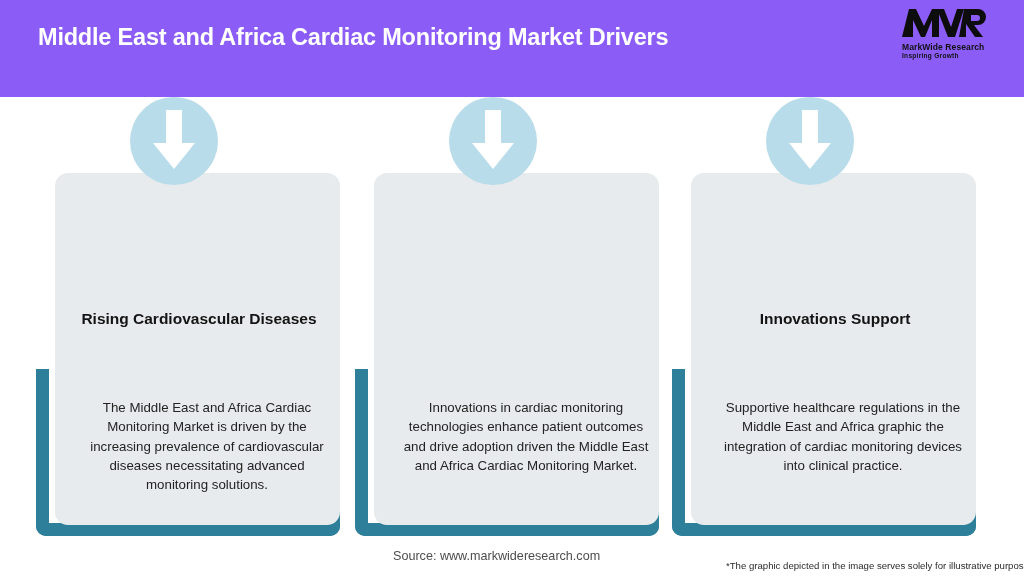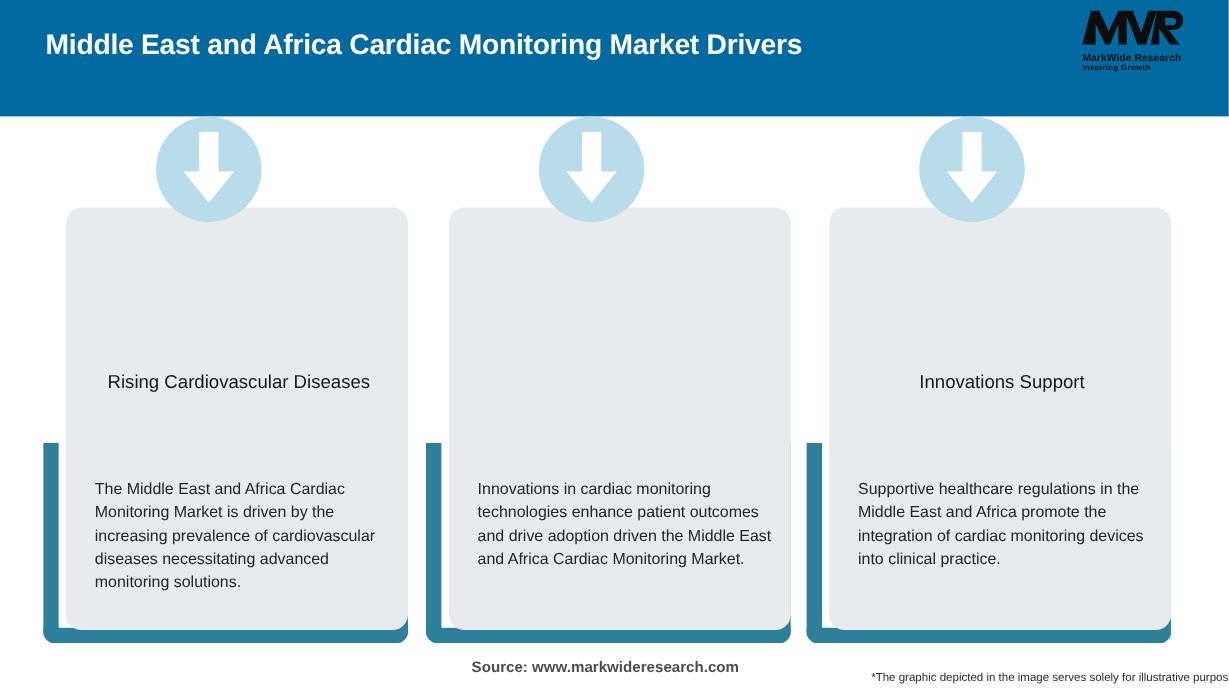--- a/index.html
+++ b/index.html
@@ -15,21 +15,21 @@
     position: relative;
   }
 
   
   .header-bar {
     position: absolute;
     left: 0;
     top: 0;
     width: 1024px;
     height: 97px;
-    background: #0369a1;
+    background: #8b5cf6;
   }
   .header-title {
     position: absolute;
     left: 38px;
     top: 24px;
     font-size: 23.5px;
     font-weight: bold;
     color: #ffffff;
     letter-spacing: -0.2px;
     white-space: nowrap;
@@ -124,43 +124,43 @@
     margin: 13px auto 0;
   }
 
   .card-heading {
     position: absolute;
     left: 24px;
     top: 135px;
     width: 240px;
     text-align: center;
     font-size: 15.5px;
-    font-weight: normal;
+    font-weight: bold;
     color: #141414;
     line-height: 1.45;
   }
 
   .card-text {
     position: absolute;
     left: 24px;
     top: 225px;
     width: 256px;
     font-size: 13.3px;
     color: #232323;
     line-height: 1.45;
-    text-align: left;
+    text-align: center;
   }
 
   
   .footer-source {
     position: absolute;
     left: 393px;
     top: 556px;
     font-size: 12.6px;
-    font-weight: bold;
+    font-weight: normal;
     color: #4d4d4d;
     white-space: nowrap;
     transform: translateY(-50%);
   }
   .footer-disclaimer {
     position: absolute;
     left: 726px;
     top: 565px;
     font-size: 9.6px;
     color: #2b2b2b;
@@ -213,21 +213,21 @@
       <svg width="46" height="62" viewBox="0 0 46 62" aria-hidden="true">
         <polygon points="15,0 31,0 31,33 44,33 23,59 2,33 15,33" fill="#ffffff"></polygon>
       </svg>
     </div>
   </div>
 
   <div class="card-unit c2">
     <div class="card-frame"></div>
     <div class="card-body">
       <div class="card-heading">Innovations Support</div>
-      <div class="card-text">Supportive healthcare regulations in the Middle East and Africa promote the integration of cardiac monitoring devices into clinical practice.</div>
+      <div class="card-text">Supportive healthcare regulations in the Middle East and Africa graphic the integration of cardiac monitoring devices into clinical practice.</div>
     </div>
     <div class="card-icon">
       <svg width="46" height="62" viewBox="0 0 46 62" aria-hidden="true">
         <polygon points="15,0 31,0 31,33 44,33 23,59 2,33 15,33" fill="#ffffff"></polygon>
       </svg>
     </div>
   </div>
 
 </div>
 

